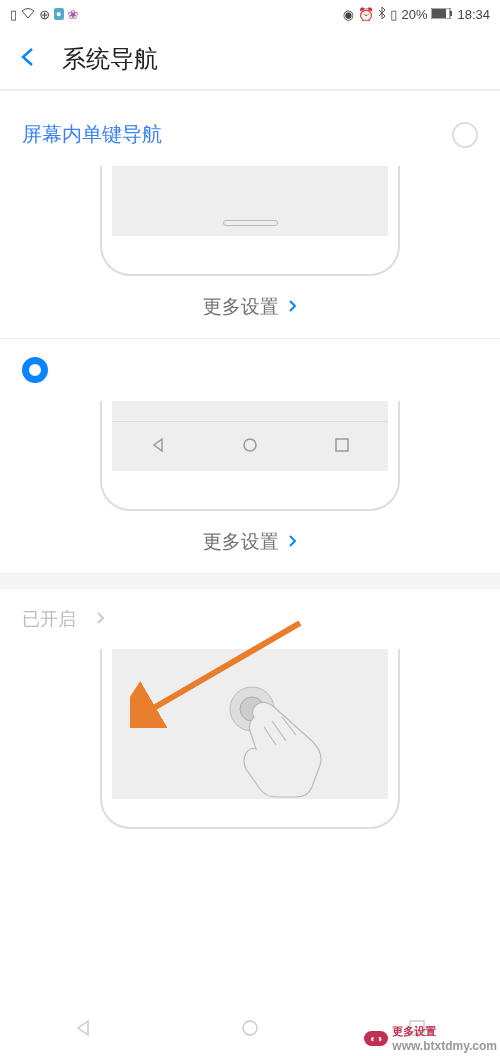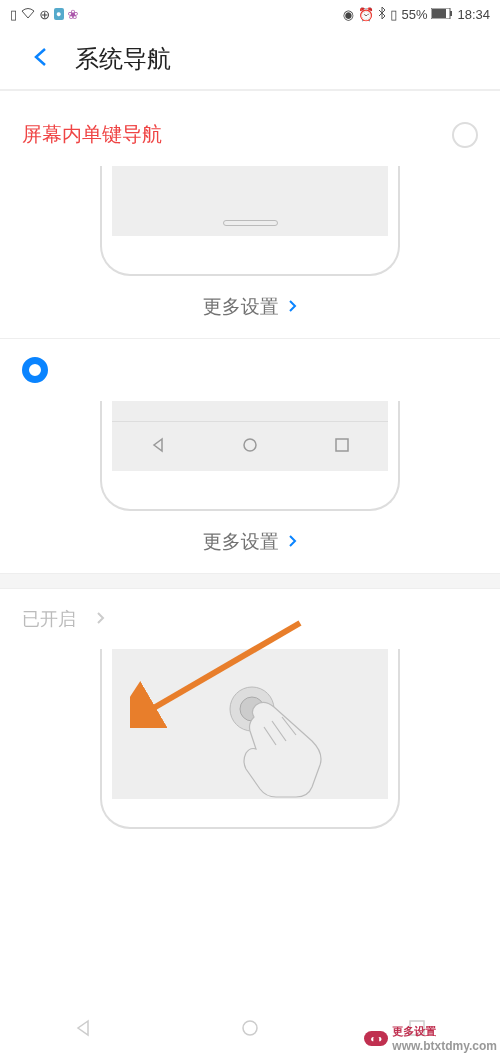--- a/index.html
+++ b/index.html
@@ -20,42 +20,42 @@
       font-size: 13px;
       color: #444;
     }
     .status-left { display: flex; align-items: center; gap: 4px; }
     .status-right { display: flex; align-items: center; gap: 4px; }
     .status-icon { font-size: 13px; }
     .header {
       height: 62px;
       display: flex;
       align-items: center;
-      padding: 0 31px;
+      padding: 0 18px;
       border-bottom: 1px solid #eee;
     }
     .back-arrow {
       color: #0a84ff;
       font-size: 28px;
       margin-right: 22px;
     }
     .header-title {
       font-size: 24px;
       color: #222;
       font-weight: 400;
     }
     .option-row {
       display: flex;
       align-items: center;
       justify-content: space-between;
       padding: 18px 22px 18px 22px;
     }
     .option-label {
       font-size: 20px;
-      color: #ef4444;
+      color: #3b82f6;
     }
     .radio-empty {
       width: 26px;
       height: 26px;
       border: 2px solid #ddd;
       border-radius: 50%;
     }
     .radio-selected {
       width: 26px;
       height: 26px;
@@ -201,21 +201,21 @@
   </div>
   <div class="status-right">
     <span class="status-icon">◉</span>
     <span class="status-icon">⏰</span>
     <span class="status-icon">
       <svg width="8" height="12" viewBox="0 0 8 12">
           <path d="M4 0 L4 12 M4 0 L7 3 L1 9 M4 12 L7 9 L1 3" fill="none" stroke="#555" stroke-width="1"></path>
         </svg>
     </span>
     <span class="status-icon">▯</span>
-    <span>55%</span>
+    <span>20%</span>
     <span class="status-icon">
       <svg width="22" height="11" viewBox="0 0 22 11">
           <rect x="0" y="0" width="19" height="11" fill="none" stroke="#555" stroke-width="1"></rect>
           <rect x="1" y="1" width="14" height="9" fill="#555"></rect>
           <rect x="19" y="3" width="2" height="5" fill="#555"></rect>
         </svg>
     </span>
     <span>18:34</span>
   </div>
 </div>

